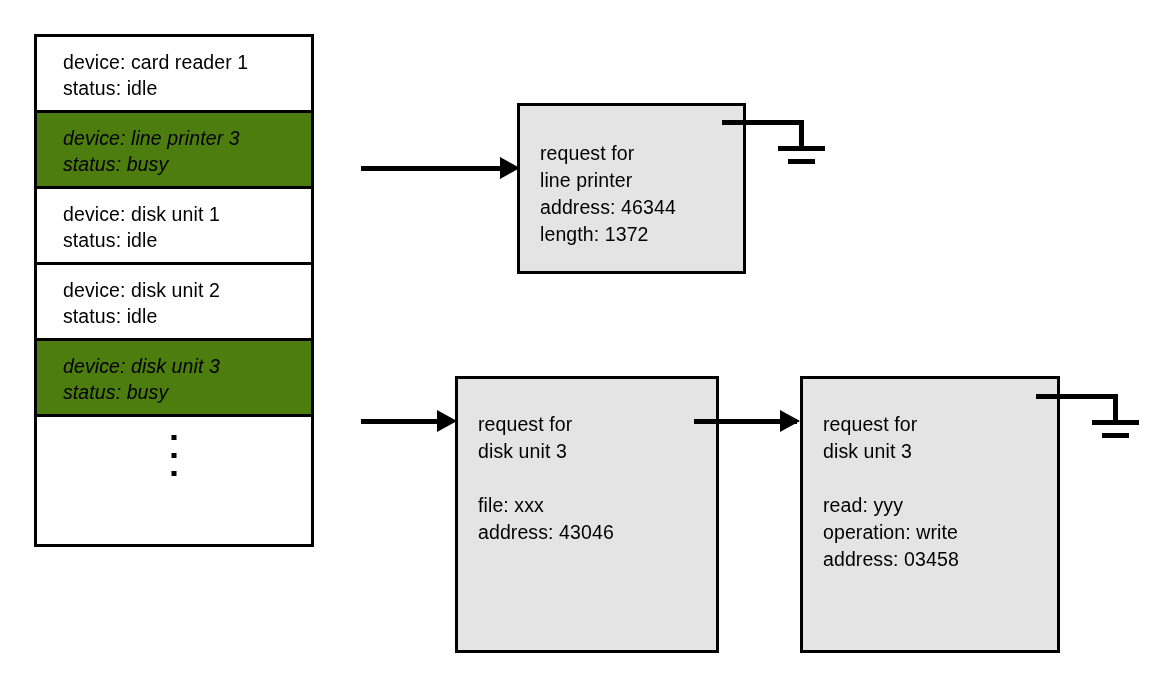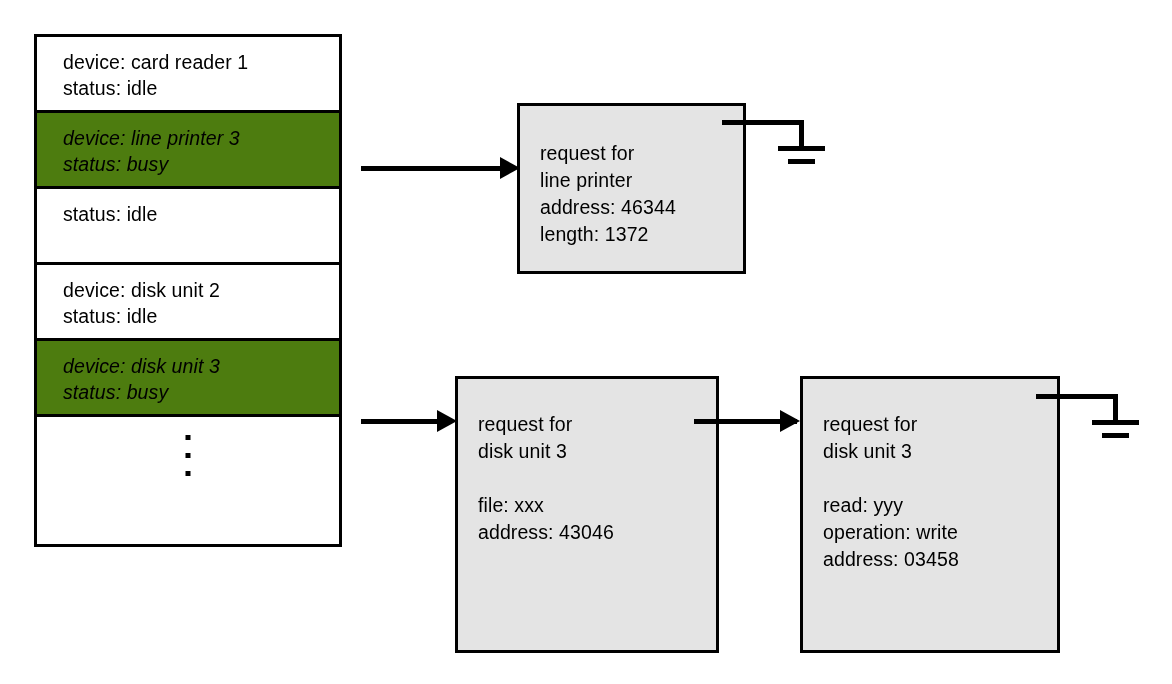--- a/index.html
+++ b/index.html
@@ -17,21 +17,21 @@
     height: 684px;
     background: #ffffff;
     overflow: hidden;
   }
 
   
   .device-table {
     position: absolute;
     left: 34px;
     top: 34px;
-    width: 308px;
+    width: 280px;
     height: 513px;
     border: 3px solid #000;
     box-sizing: border-box;
     background: #ffffff;
   }
   .device-row {
     position: relative;
     height: 76px;
     box-sizing: border-box;
     border-bottom: 3px solid #000;
@@ -172,20 +172,21 @@
       <div class="device-line">device: card reader 1</div>
       <div class="device-line">status: idle</div>
     </div>
 
     <div class="device-row busy">
       <div class="device-line">device: line printer 3</div>
       <div class="device-line">status: busy</div>
     </div>
 
     <div class="device-row">
+      <div class="device-line">device: disk unit 1</div>
       <div class="device-line">status: idle</div>
     </div>
 
     <div class="device-row">
       <div class="device-line">device: disk unit 2</div>
       <div class="device-line">status: idle</div>
     </div>
 
     <div class="device-row busy">
       <div class="device-line">device: disk unit 3</div>

